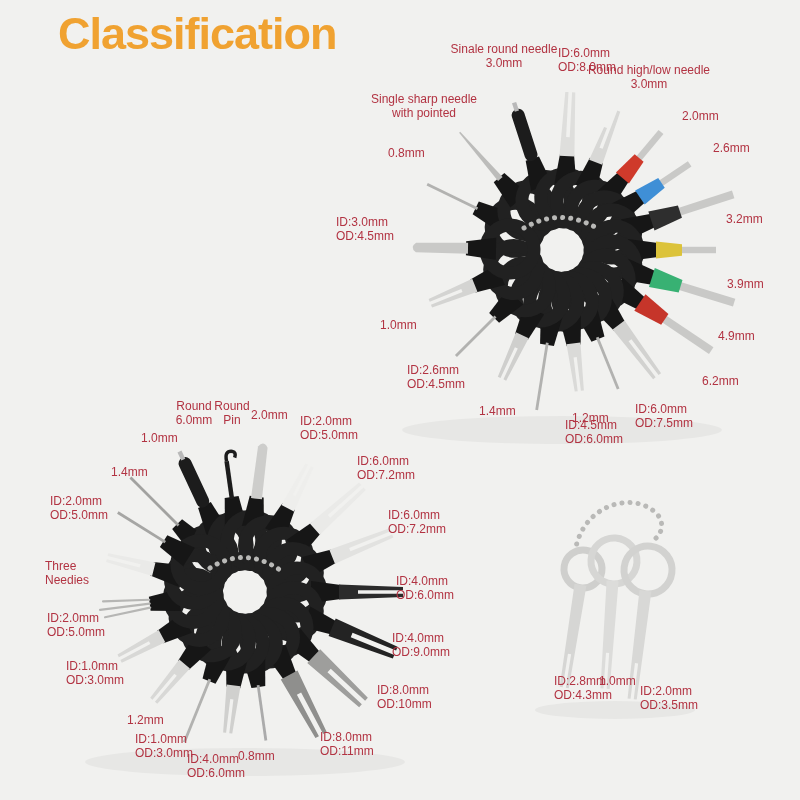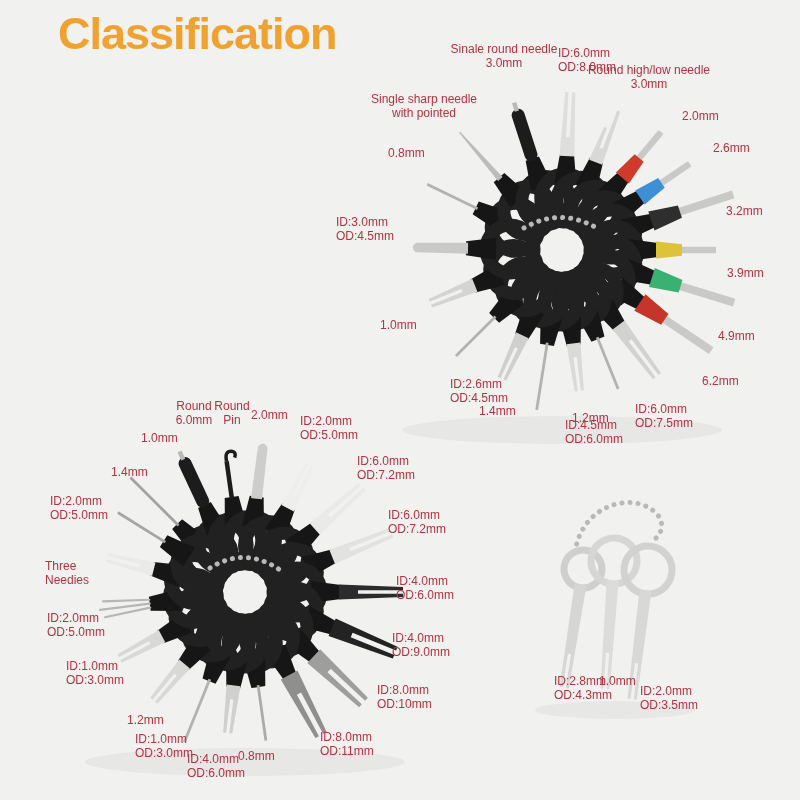--- a/index.html
+++ b/index.html
@@ -301,28 +301,28 @@
 3.0mm</div>
       <div class="lbl" style="left: 558px; top: 46px;">ID:6.0mm
 OD:8.0mm</div>
       <div class="lbl center" style="left: 649px; top: 63px;">Round high/low needle
 3.0mm</div>
       <div class="lbl center" style="left: 424px; top: 92px;">Single sharp needle
 with pointed</div>
       <div class="lbl" style="left: 388px; top: 146px;">0.8mm</div>
       <div class="lbl" style="left: 682px; top: 109px;">2.0mm</div>
       <div class="lbl" style="left: 713px; top: 141px;">2.6mm</div>
-      <div class="lbl" style="left: 726px; top: 204px;">3.2mm</div>
-      <div class="lbl" style="left: 727px; top: 266px;">3.9mm</div>
+      <div class="lbl" style="left: 726px; top: 212px;">3.2mm</div>
+      <div class="lbl" style="left: 727px; top: 277px;">3.9mm</div>
       <div class="lbl" style="left: 718px; top: 329px; text-align: right;">4.9mm</div>
       <div class="lbl" style="left: 702px; top: 374px;">6.2mm</div>
       <div class="lbl" style="left: 336px; top: 215px;">ID:3.0mm
 OD:4.5mm</div>
       <div class="lbl" style="left: 380px; top: 318px;">1.0mm</div>
-      <div class="lbl" style="left: 407px; top: 377px; margin-left: 43px;">ID:2.6mm
+      <div class="lbl" style="left: 407px; top: 363px;">ID:2.6mm
 OD:4.5mm</div>
       <div class="lbl" style="left: 479px; top: 404px;">1.4mm</div>
       <div class="lbl" style="left: 517px; top: 418px; margin-left: 48px;">ID:4.5mm
 OD:6.0mm</div>
       <div class="lbl" style="left: 572px; top: 411px;">1.2mm</div>
       <div class="lbl" style="left: 635px; top: 402px;">ID:6.0mm
 OD:7.5mm</div>
       <div class="lbl" style="left: 141px; top: 431px;">1.0mm</div>
       <div class="lbl center" style="left: 194px; top: 399px;">Round
 6.0mm</div>

